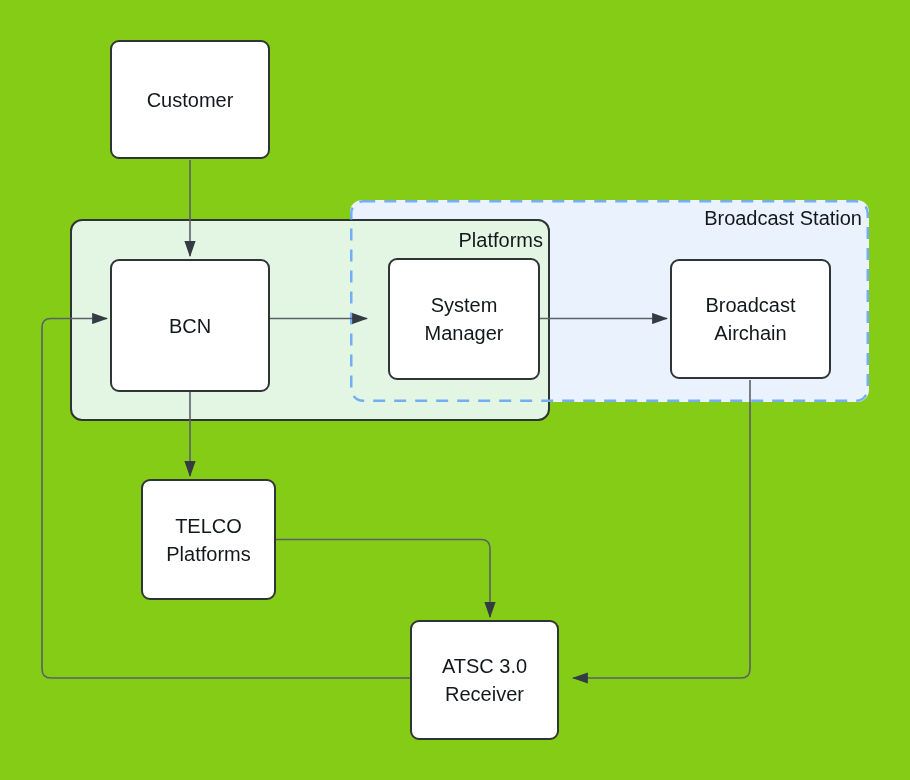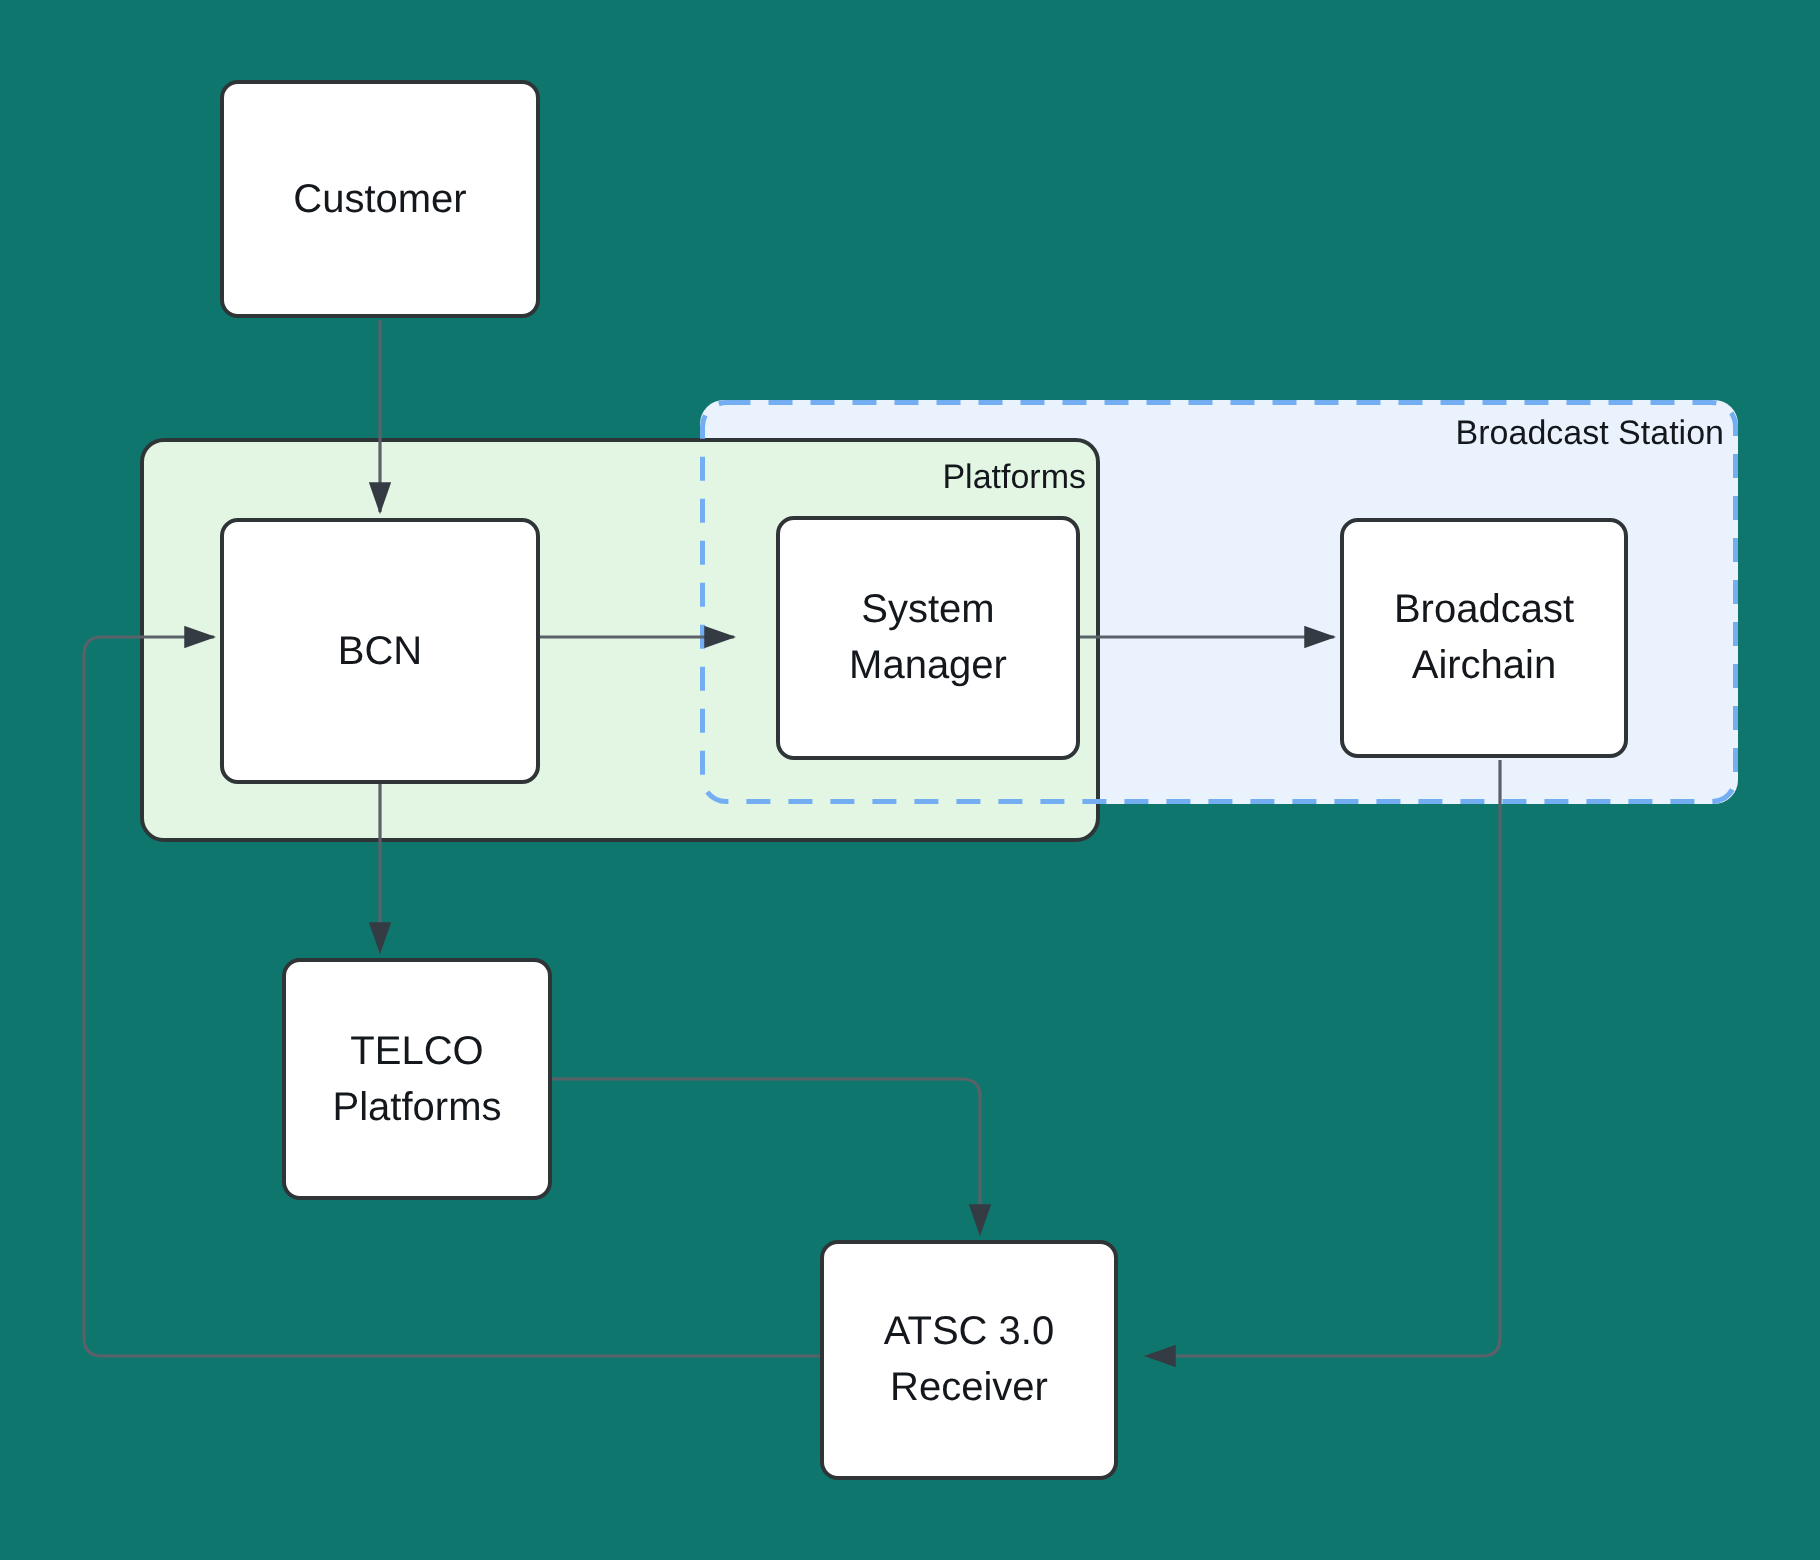--- a/index.html
+++ b/index.html
@@ -5,21 +5,21 @@
   html, body {
     margin: 0;
     padding: 0;
     background: #ffffff;
     font-family: "Liberation Sans", "DejaVu Sans", sans-serif;
   }
   .canvas {
     position: relative;
     width: 910px;
     height: 780px;
-    background: #0f766e;
+    background: #84cc16;
     overflow: hidden;
   }
   .container-fill {
     position: absolute;
     border-radius: 12px;
     box-sizing: border-box;
   }
   .blue-fill {
     left: 350px; top: 200px; width: 519px; height: 202px;
     background: #EAF2FD;
@@ -49,26 +49,26 @@
     text-align: center;
     font-size: 20px;
     line-height: 1.4;
     color: #14181C;
     padding: 0 13px;
     z-index: 4;
   }
   .node-customer          { left: 110px; top:  40px; width: 160px; height: 119px; }
   .node-bcn               { left: 110px; top: 259px; width: 160px; height: 133px; }
   .node-system-manager    { left: 388px; top: 258px; width: 152px; height: 122px; }
-  .node-broadcast-airchain{ left: 670px; top: 259px; width: 144px; height: 120px; }
+  .node-broadcast-airchain{ left: 670px; top: 259px; width: 161px; height: 120px; }
   .node-telco             { left: 110px; top: 479px; width: 135px; height: 121px; margin-left: 31px; }
   .node-atsc              { left: 410px; top: 620px; width: 149px; height: 120px; }
   .container-label {
     position: absolute;
-    font-size: 17px;
+    font-size: 20px;
     color: #14181C;
     z-index: 5;
     text-align: right;
     white-space: nowrap;
   }
   .label-platform          { right: 367px; top: 229px; }
   .label-broadcast-station { right:  48px; top: 207px; }
 </style>
 </head>
 <body>

